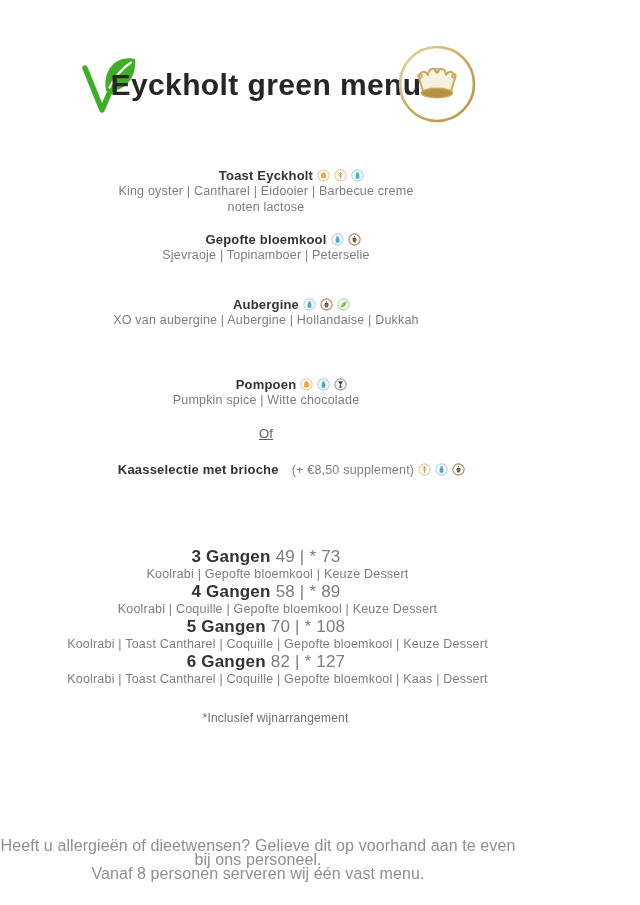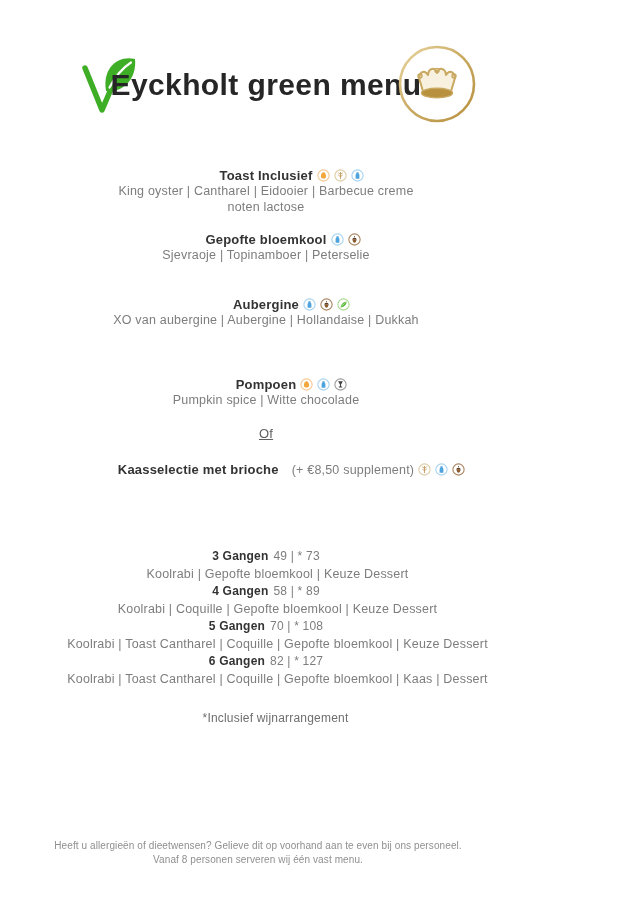--- a/index.html
+++ b/index.html
@@ -25,28 +25,28 @@
   .dish-desc{font-size:12.5px;color:#7d7d7d;line-height:16px;letter-spacing:.2px;}
   .ic{display:inline-block;width:13px;height:13px;margin-left:4px;vertical-align:-2px;}
   .ic svg{display:block;}
   .icons-wrap{white-space:nowrap;}
   .divider{margin-top:18px;font-size:13px;color:#5f5f5f;text-decoration:underline;line-height:16px;letter-spacing:.2px;}
   .cheese-line{margin-top:19px;line-height:16px;white-space:nowrap;}
   .cheese-name{font-size:13px;font-weight:700;color:#333;letter-spacing:.2px;}
   .cheese-suffix{font-size:12.5px;color:#7d7d7d;margin-left:13px;letter-spacing:.2px;}
   
   .course-list{margin-top:70px;}
-  .course-head{font-size:12px;line-height:17.5px;letter-spacing:.2px;}
+  .course-head{font-size:17px;line-height:17.5px;letter-spacing:.2px;}
   .course-label{font-weight:700;color:#333;}
   .course-price{color:#7d7d7d;margin-left:5px;}
   .course-items{font-size:12.5px;color:#7d7d7d;line-height:17.5px;letter-spacing:.2px;padding-left:23px;}
   .wine-note{margin-top:23px;font-size:12px;color:#6e6e6e;letter-spacing:.2px;padding-left:19px;}
   
   .footer{position:absolute;left:0;right:16px;top:839px;text-align:center;
-          font-size:10px;color:#8f8f8f;line-height:14px;letter-spacing:.1px;}
+          font-size:16px;color:#8f8f8f;line-height:14px;letter-spacing:.1px;}
 </style>
 </head>
 <body>
 
 <div class="page">
 
   <span class="vegan-logo">
     <svg width="60" height="66" viewBox="0 0 60 66">
       <polyline points="7,16 24,58 33,37" fill="none" stroke="#3fae27" stroke-width="5.5" stroke-linecap="round" stroke-linejoin="round"></polyline>
       <path d="M28 39C24 16 40 3 57 7C59 26 46 41 28 39Z" fill="#3fae27"></path>
@@ -71,21 +71,21 @@
       <circle cx="42" cy="28.5" r="2" fill="none" stroke="#c9a860" stroke-width="1.4"></circle>
       <circle cx="59" cy="34" r="2" fill="none" stroke="#c9a860" stroke-width="1.4"></circle>
       <ellipse cx="42" cy="51" rx="15.5" ry="4.8" fill="#b8913f" stroke="#c9a860" stroke-width="1.4"></ellipse>
     </svg>
   </span>
 
   <div class="content">
 
     <div id="dish-list">
         <div class="dish">
-          <div class="dish-title"><span>Toast Inclusief</span><span class="icons-wrap" style="margin-right: -51px;"><span class="ic"><svg width="13" height="13" viewBox="0 0 24 24">
+          <div class="dish-title"><span>Toast Eyckholt</span><span class="icons-wrap" style="margin-right: -51px;"><span class="ic"><svg width="13" height="13" viewBox="0 0 24 24">
                   <circle cx="12" cy="12" r="10.4" fill="#fff" stroke="#f6c78f" stroke-width="2"></circle>
                   <path d="M12 5.8C14.8 5.8 16.8 9.6 16.8 12.8A4.8 4.8 0 0 1 7.2 12.8C7.2 9.6 9.2 5.8 12 5.8Z" fill="#f2a63e"></path>
                 </svg></span><span class="ic"><svg width="13" height="13" viewBox="0 0 24 24">
                   <circle cx="12" cy="12" r="10.4" fill="#fff" stroke="#ddcba4" stroke-width="2"></circle>
                   <g stroke="#c49a5a" stroke-width="1.6" fill="none" stroke-linecap="round">
                     <path d="M12 6.2V18"></path>
                     <path d="M12 10L8.6 7.4"></path>
                     <path d="M12 10L15.4 7.4"></path>
                     <path d="M12 14.2L8.6 11.6"></path>
                     <path d="M12 14.2L15.4 11.6"></path>

